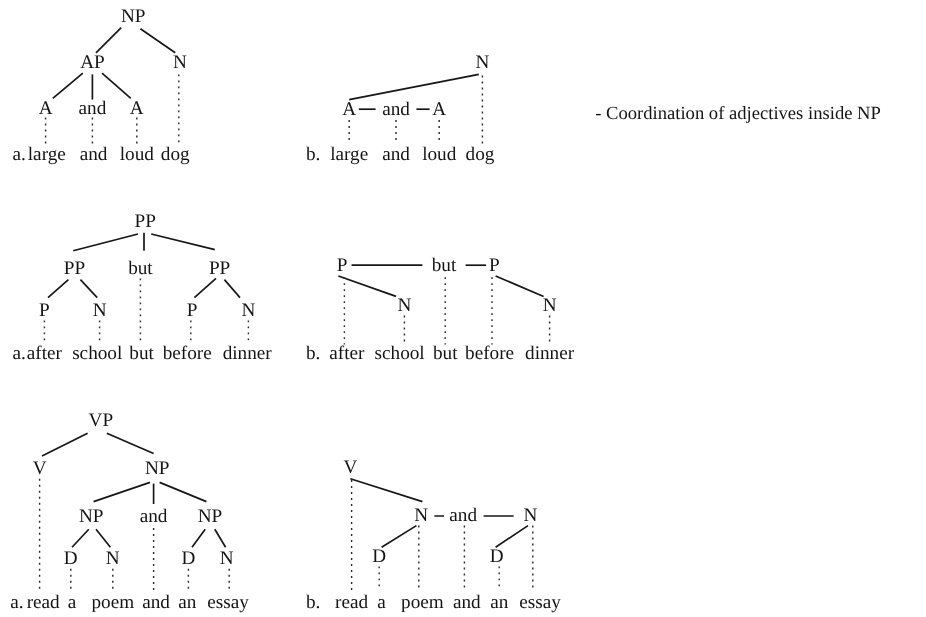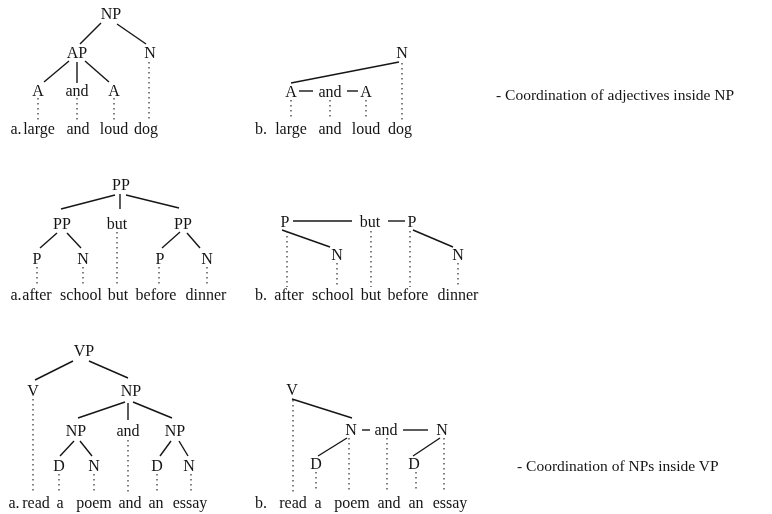--- a/index.html
+++ b/index.html
@@ -110,21 +110,20 @@
       <line x1="347" y1="438" x2="318" y2="456" class="solid"></line>
       <line x1="440" y1="438" x2="413" y2="456" class="solid"></line>
       <line x1="293" y1="400" x2="293" y2="492" class="dotted"></line>
       <line x1="316" y1="472" x2="316" y2="492" class="dotted"></line>
       <line x1="349" y1="438" x2="349" y2="492" class="dotted"></line>
       <line x1="387" y1="438" x2="387" y2="492" class="dotted"></line>
       <line x1="416" y1="472" x2="416" y2="492" class="dotted"></line>
       <line x1="444" y1="438" x2="444" y2="492" class="dotted"></line>
     </svg>
   <div class="caption" style="left: 496px; top: 95px;">- Coordination of adjectives inside NP</div>
-  <div class="caption" style="left: 517px; top: 466px;">- Coordination of NPs inside VP</div>
 <div class="node" style="left: 111px; top: 14px;">NP</div>
     <div class="node" style="left: 77px; top: 53px;">AP</div>
     <div class="node" style="left: 150px; top: 53px;">N</div>
     <div class="node" style="left: 38px; top: 91px;">A</div>
     <div class="node" style="left: 77px; top: 91px;">and</div>
     <div class="node" style="left: 114px; top: 91px;">A</div>
     <div class="word" style="left: 16px; top: 129px;">a.</div>
     <div class="word" style="left: 39px; top: 129px;">large</div>
     <div class="word" style="left: 78px; top: 129px;">and</div>
     <div class="word" style="left: 114px; top: 129px;">loud</div>

